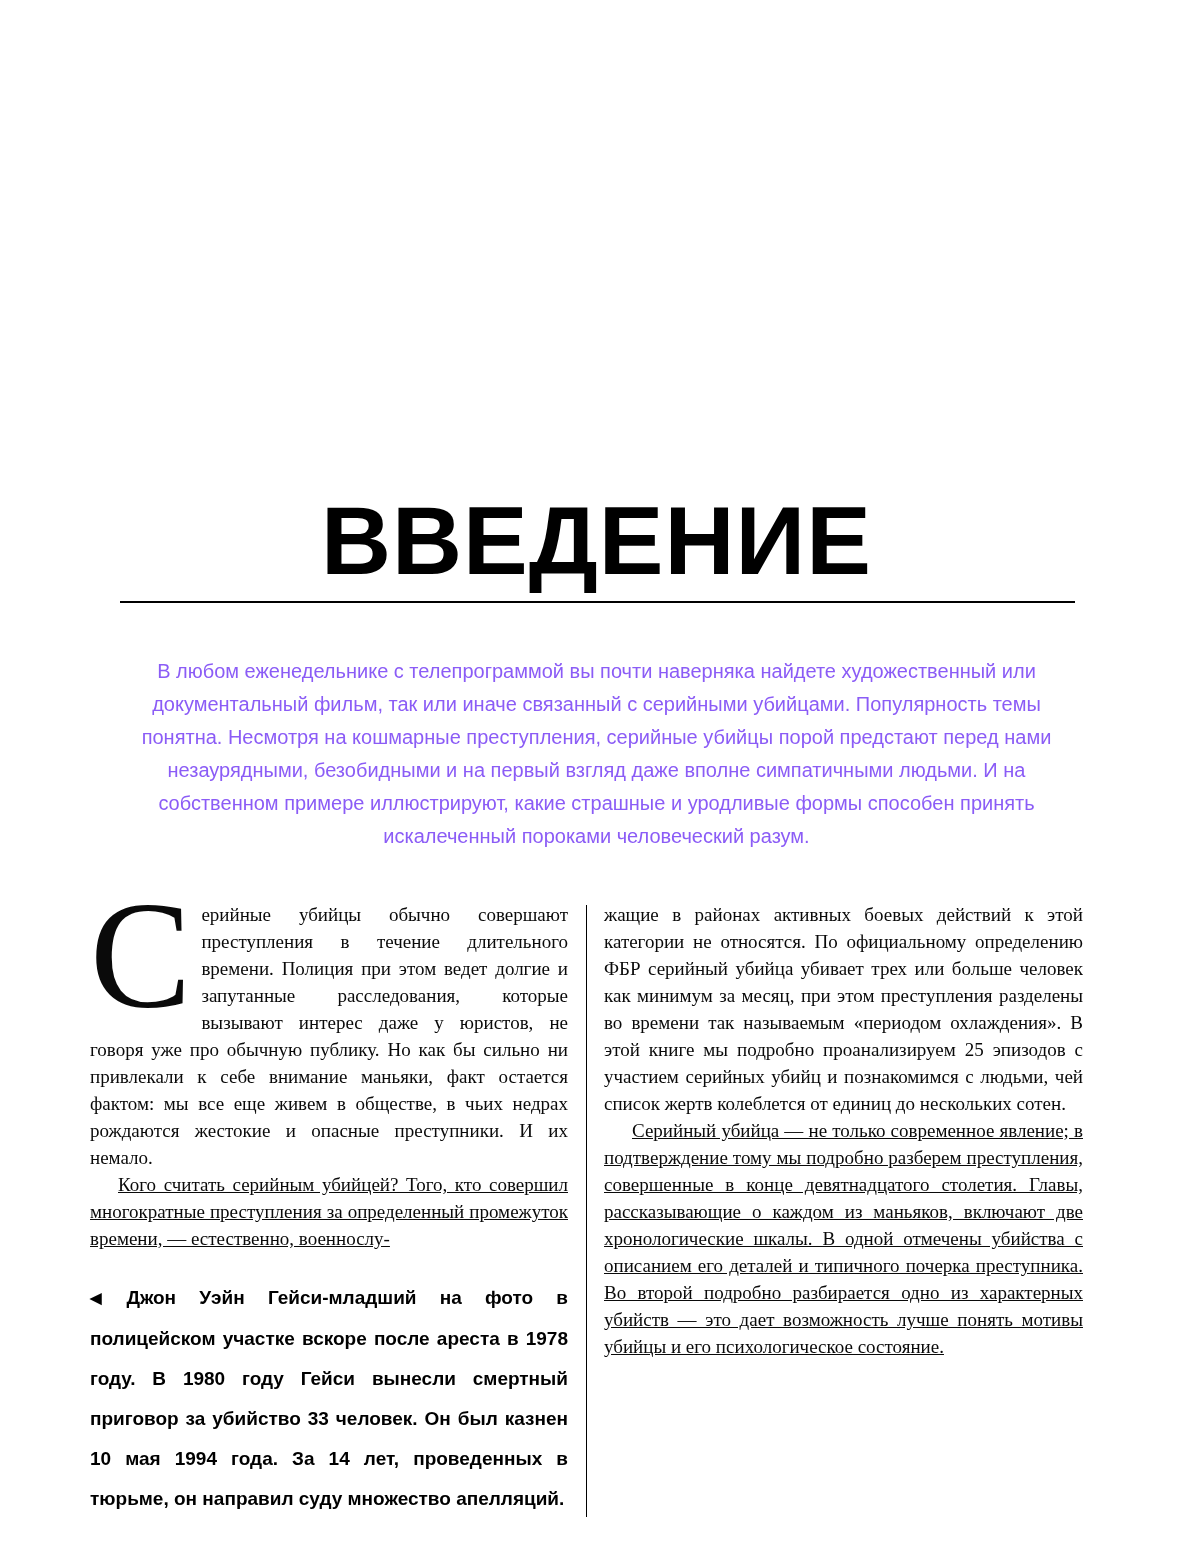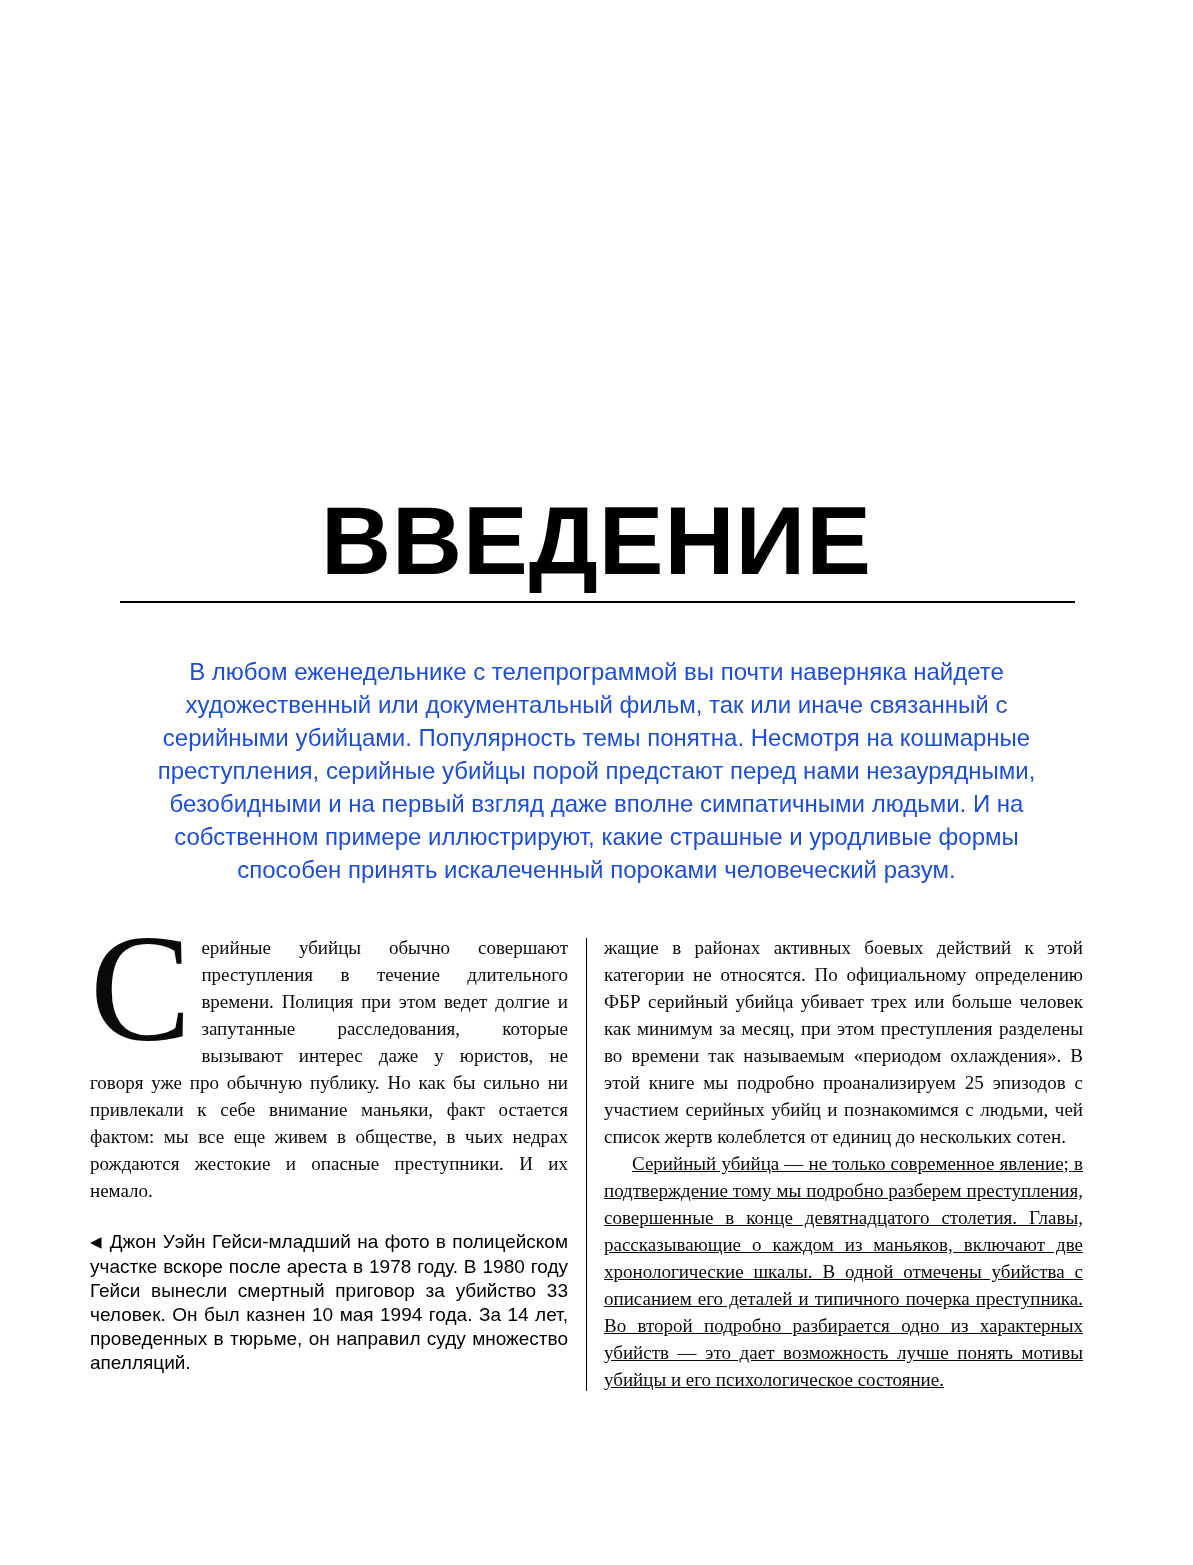--- a/index.html
+++ b/index.html
@@ -31,24 +31,24 @@
   }
   .title-rule {
     border: none;
     border-top: 2px solid #000000;
     margin: 12px 118px 0 120px;
     height: 0;
   }
   .lead {
     margin: 52px 128px 8px 128px;
     font-family: "Liberation Sans", sans-serif;
-    font-size: 24px;
+    font-size: 20px;
     line-height: 33px;
     text-align: center;
-    color: #1d4ed8;
+    color: #8b5cf6;
   }
   .columns {
     display: flex;
     align-items: stretch;
     margin: 48px 110px 0 90px;
   }
   .col-left { width: 478px; flex: 0 0 478px; }
   .col-divider {
     width: 1px;
     background: #000000;
@@ -68,23 +68,23 @@
     float: left;
     font-family: "Liberation Serif", serif;
     font-size: 152px;
     line-height: 110px;
     padding: 0 10px 0 0;
     font-weight: normal;
   }
   .caption {
     margin: 26px 0 0 0;
     font-family: "Liberation Sans", sans-serif;
-    font-weight: normal;
+    font-weight: bold;
     font-size: 19px;
-    line-height: 24px;
+    line-height: 40px;
     text-align: justify;
     color: #000000;
   }
   .caption-marker {
     font-size: 15px;
     margin-right: 7px;
     position: relative;
     top: -1px;
   }
 </style>
@@ -97,20 +97,21 @@
 
   <hr class="title-rule">
 
   <p class="lead">В любом еженедельнике с телепрограммой вы почти наверняка найдете художественный или документальный фильм, так или иначе связанный с серийными убийцами. Популярность темы понятна. Несмотря на кошмарные преступления, серийные убийцы порой предстают перед нами незаурядными, безобидными и на первый взгляд даже вполне симпатичными людьми. И на собственном примере иллюстрируют, какие страшные и уродливые формы способен принять искалеченный пороками человеческий разум.</p>
 
   <div class="columns">
 
     <div class="col-left">
       <p class="body-p"><span class="dropcap">С</span><span>ерийные убийцы обычно совершают преступления в течение длительного времени. Полиция при этом ведет долгие и запутанные расследования, которые вызывают интерес даже у юристов, не говоря уже про обычную публику. Но как бы сильно ни привлекали к себе внимание маньяки, факт остается фактом: мы все еще живем в обществе, в чьих недрах рождаются жестокие и опасные преступники. И их немало.</span></p>
 
+      <p class="body-p indent">Кого считать серийным убийцей? Того, кто совершил многократные преступления за определенный промежуток времени, — естественно, военнослу-</p>
 
       <p class="caption"><span class="caption-marker">◀</span><span>Джон Уэйн Гейси-младший на фото в полицейском участке вскоре после ареста в 1978 году. В 1980 году Гейси вынесли смертный приговор за убийство 33 человек. Он был казнен 10 мая 1994 года. За 14 лет, проведенных в тюрьме, он направил суду множество апелляций.</span></p>
     </div>
 
     <div class="col-divider"></div>
 
     <div class="col-right">
       <p class="body-p">жащие в районах активных боевых действий к этой категории не относятся. По официальному определению ФБР серийный убийца убивает трех или больше человек как минимум за месяц, при этом преступления разделены во времени так называемым «периодом охлаждения». В этой книге мы подробно проанализируем 25 эпизодов с участием серийных убийц и познакомимся с людьми, чей список жертв колеблется от единиц до нескольких сотен.</p>
 
       <p class="body-p indent">Серийный убийца — не только современное явление; в подтверждение тому мы подробно разберем преступления, совершенные в конце девятнадцатого столетия. Главы, рассказывающие о каждом из маньяков, включают две хронологические шкалы. В одной отмечены убийства с описанием его деталей и типичного почерка преступника. Во второй подробно разбирается одно из характерных убийств — это дает возможность лучше понять мотивы убийцы и его психологическое состояние.</p>

